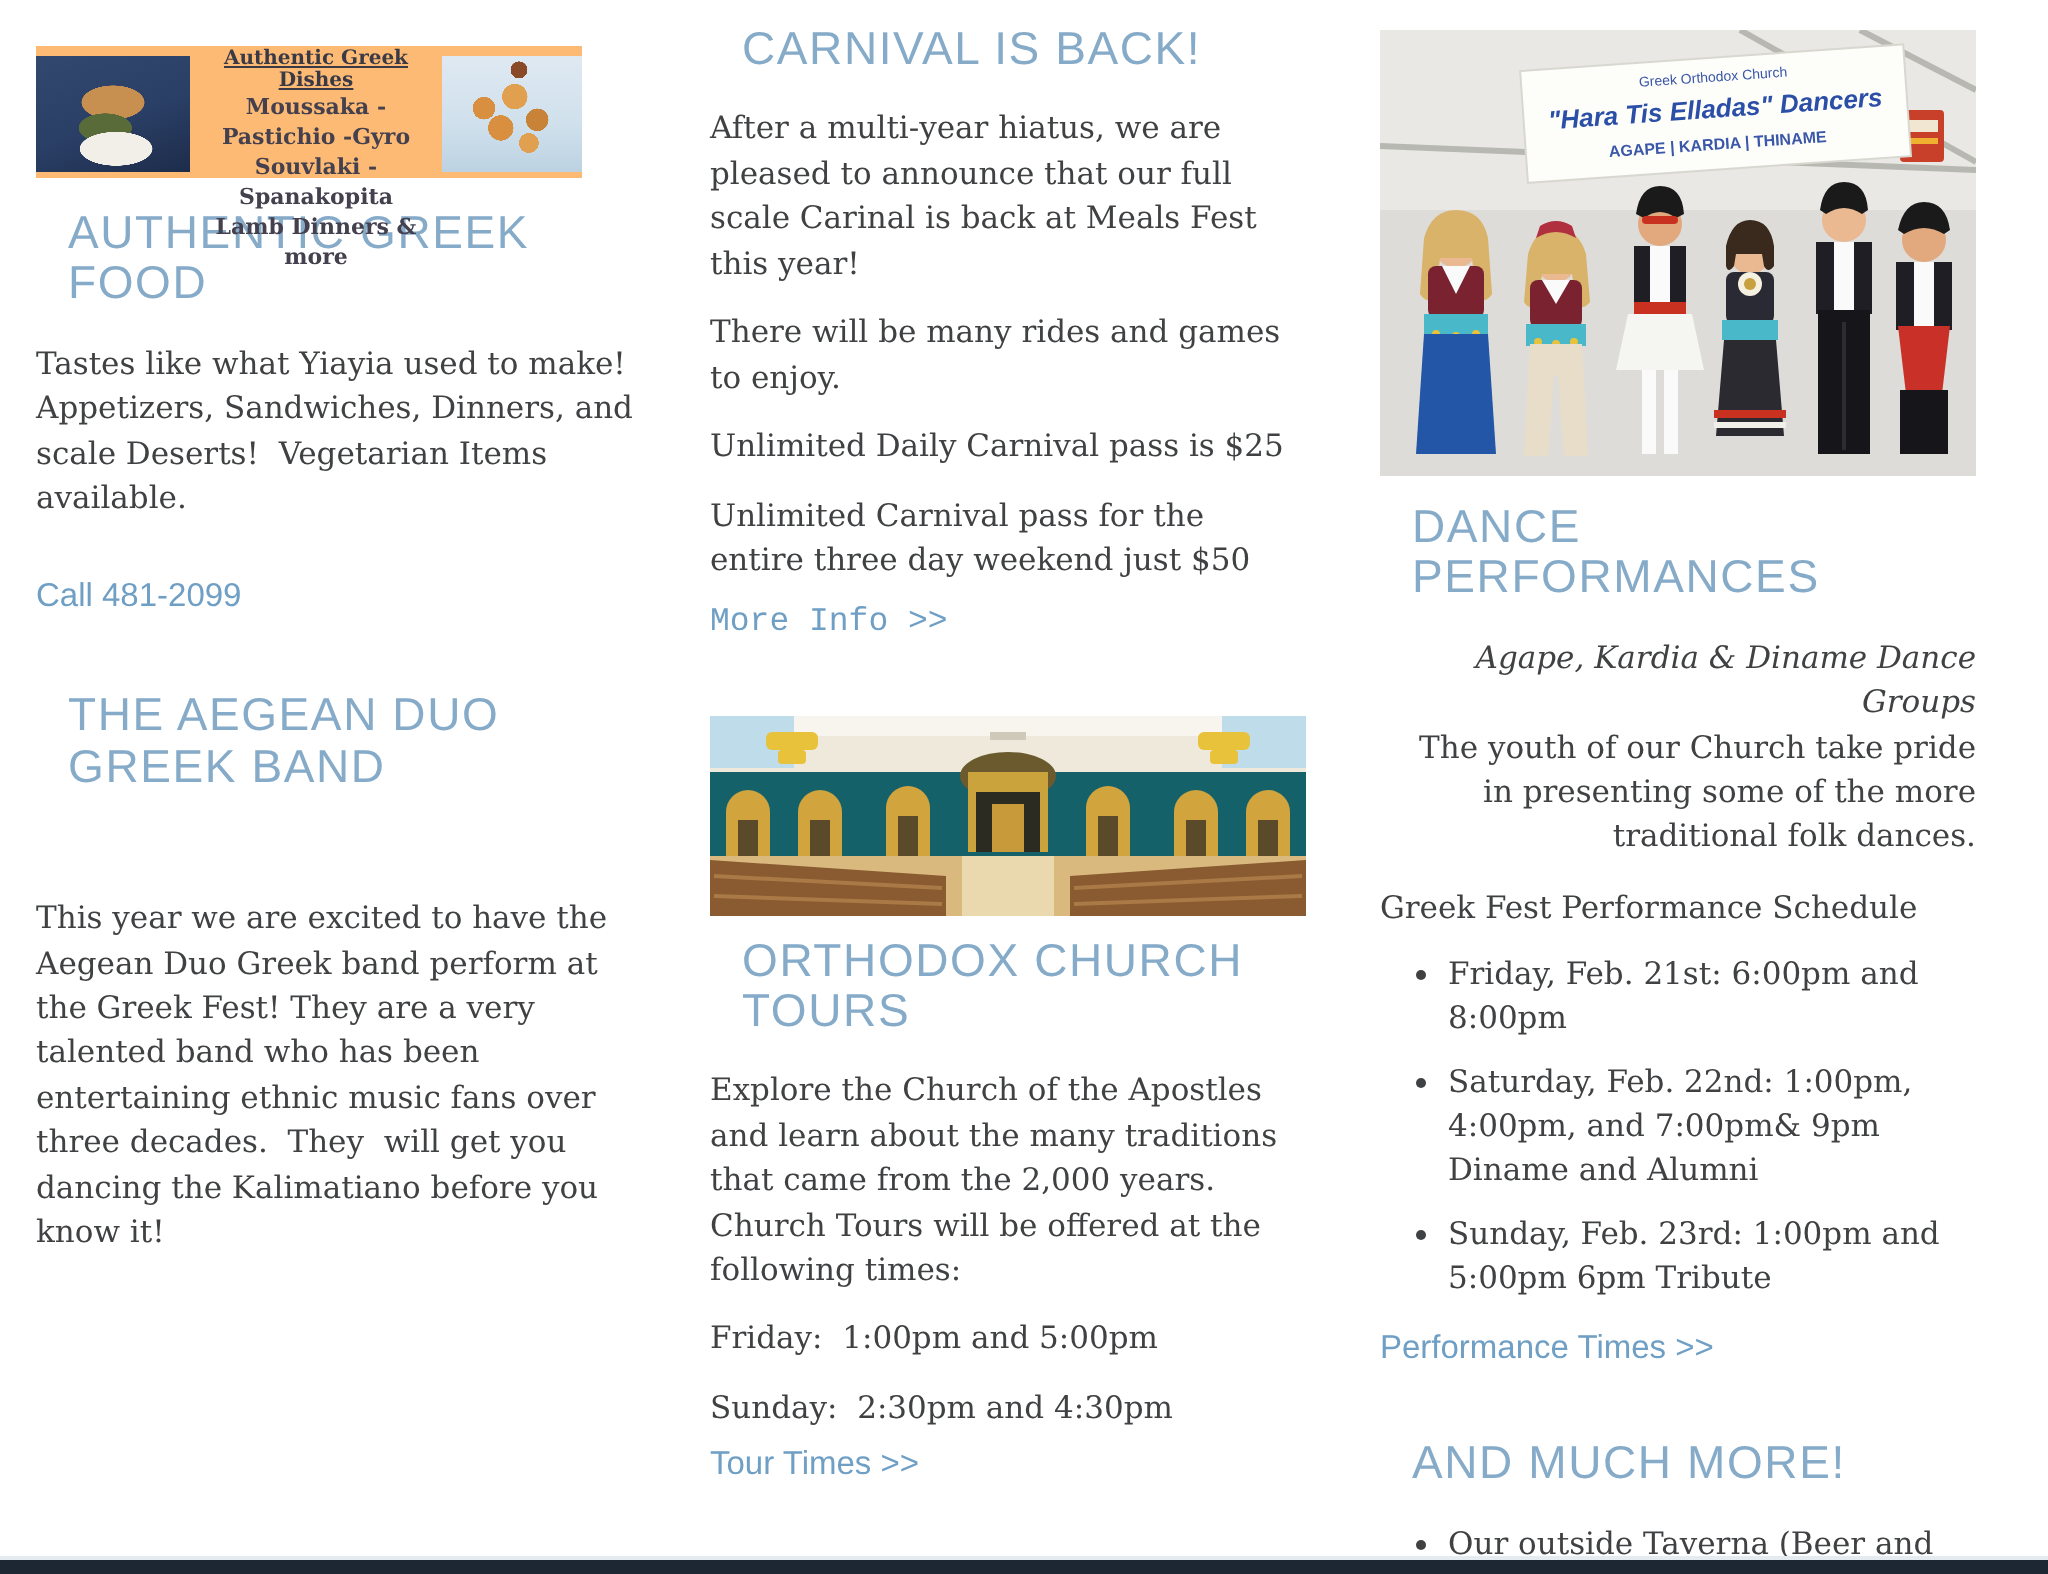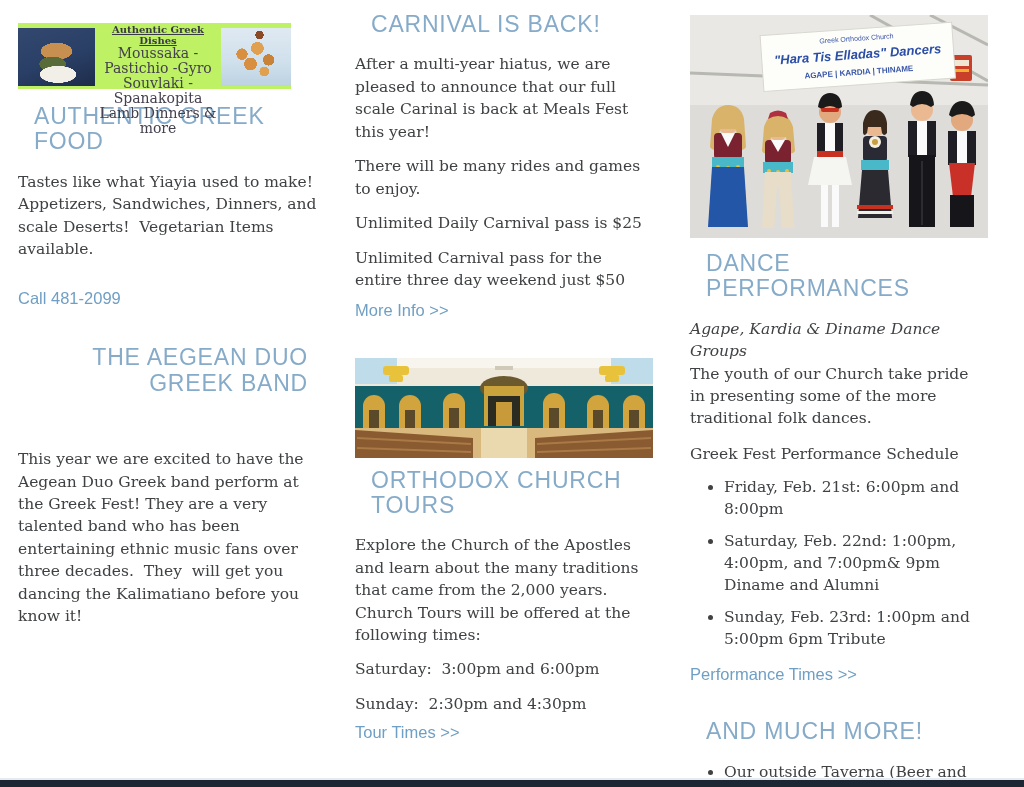--- a/index.html
+++ b/index.html
@@ -43,21 +43,21 @@
     font-size:15.5px;
     line-height:1.42;
     margin-bottom:10px;
     white-space:pre-wrap;
   }
   .it { font-style:italic; }
 
   
   .food-banner {
     margin-top:23px; width:273px; height:66px;
-    background:#bef264; position:relative;
+    background:#fdba74; position:relative;
   }
   .fb-photo { position:absolute; top:5px; height:58px; }
   .fb-left {
     left:0; width:77px;
     background:
       radial-gradient(ellipse 30px 14px at 52% 80%, #f2efe8 60%, transparent 61%),
       radial-gradient(ellipse 22px 12px at 45% 62%, #5a6b3a 60%, transparent 61%),
       radial-gradient(ellipse 26px 14px at 50% 40%, #c89050 60%, transparent 61%),
       linear-gradient(160deg, #32486e 0%, #2a3f66 55%, #1d2c4a 100%);
   }
@@ -73,43 +73,43 @@
       linear-gradient(180deg, #dfe9f2 0%, #cfe0ec 60%, #bcd2e2 100%);
   }
   .fb-text {
     position:absolute; left:78px; right:71px; top:0; height:100%;
     text-align:center; color:#44404e;
   }
   .fb-title {
     font-size:10px; font-weight:bold; text-decoration:underline;
     color:#3a3a46; margin-top:1px;
   }
-  .fb-line { font-size:14px; font-weight:normal; line-height:15px; }
+  .fb-line { font-size:11px; font-weight:bold; line-height:15px; }
 
   .h-food { margin-top:15px; }
   .p-food { margin-top:14px; }
   .link-call { margin-top:29px; }
-  .h-band { margin-top:37px;text-align:right; }
+  .h-band { margin-top:37px; }
   .p-band { margin-top:52px; }
 
   
   .h-carnival { margin-top:12px; }
   .p-c1 { margin-top:11px; }
   .p-c2, .p-c3, .p-c4 { margin-top:12px; }
-  .link-more { margin-top:9px; }
+  .link-more { margin-top:9px;font-family:Liberation Mono, monospace; }
   .church-img { margin-top:38px; display:block; width:298px; height:100px; }
   .h-tours { margin-top:10px; }
   .p-tours { margin-top:12px; }
   .p-time { margin-top:12px; }
   .link-tour { margin-top:8px;text-align:right; }
 
   
   .dancers-img { margin-top:15px; display:block; width:298px; height:223px; }
   .h-dance { margin-top:13px; }
-  .p-groups { margin-top:9px; }
+  .p-groups { margin-top:9px;text-align:right; }
   .p-sched-label { margin-top:13px; }
   .ul-sched { margin-top:11px; }
   .link-perf { margin-top:5px; }
   .h-more { margin-top:35px; }
   .ul-more { margin-top:11px; }
 
   
   .footer-bar {
     position:absolute; left:0; bottom:0; width:1024px; height:9px;
     background:var(--footer-bar, #1c2733);
@@ -197,21 +197,21 @@
       <g stroke="#a97a45" stroke-width="2">
         <line x1="2" y1="80" x2="116" y2="86"></line>
         <line x1="2" y1="90" x2="116" y2="94"></line>
         <line x1="296" y1="80" x2="182" y2="86"></line>
         <line x1="296" y1="90" x2="182" y2="94"></line>
       </g>
     </svg>
 
     <h2 class="h-tours">ORTHODOX CHURCH TOURS</h2>
     <p class="p-tours">Explore the Church of the Apostles and learn about the many traditions that came from the 2,000 years.  Church Tours will be offered at the following times:</p>
-    <p class="p-time">Saturday:  3:00pm and 6:00pm</p>
+    <p class="p-time">Friday:  1:00pm and 5:00pm</p>
     <p class="p-time">Sunday:  2:30pm and 4:30pm</p>
     <a class="link link-tour">Tour Times &gt;&gt;</a>
   </div>
 
   <div class="col3">
 
     <svg class="dancers-img" viewBox="0 0 298 223" preserveAspectRatio="none">
       <rect width="298" height="223" fill="#dddcd8"></rect>
       <rect width="298" height="90" fill="#e9e8e4"></rect>
 

